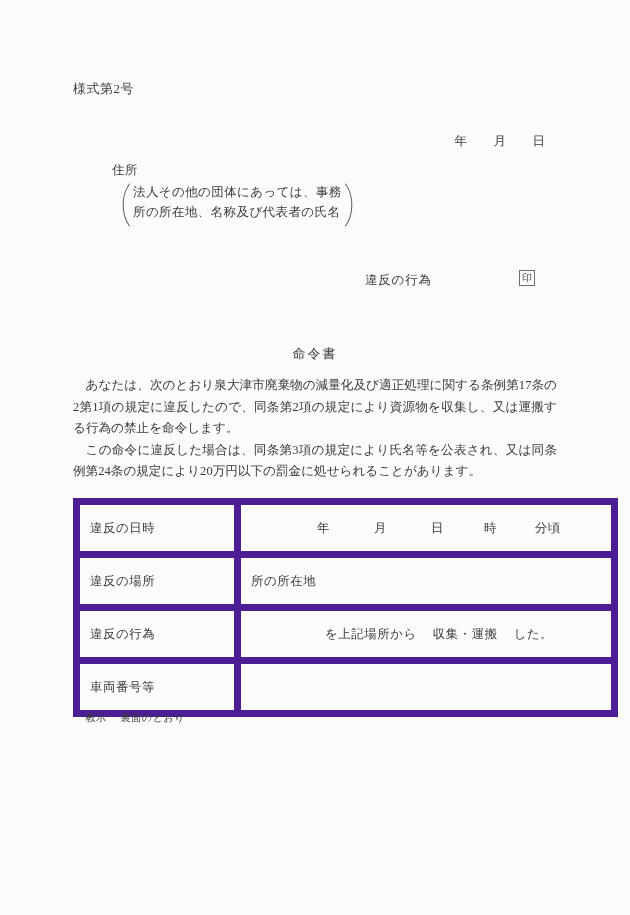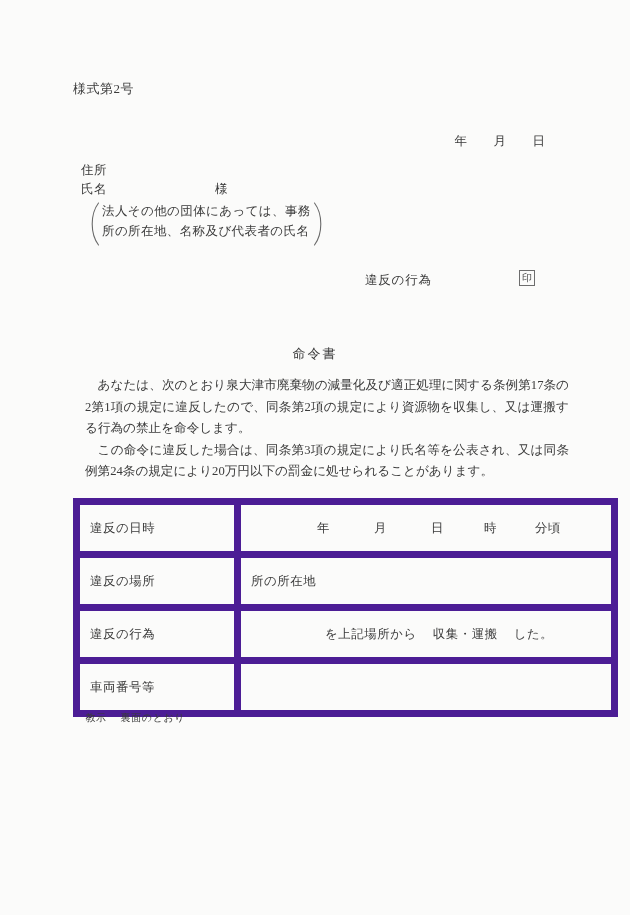--- a/index.html
+++ b/index.html
@@ -37,21 +37,21 @@
     left: 440px;
     top: 118px;
     font-size: 12.5px;
     letter-spacing: 0.5px;
   }
   .date-line .gap-a { display: inline-block; width: 26px; }
   .date-line .gap-b { display: inline-block; width: 26px; }
 
   .addr-block {
     position: absolute;
-    left: 81px;
+    left: 112px;
     top: 161px;
     font-size: 12.5px;
     line-height: 19px;
   }
   .addr-line1 { letter-spacing: 0.5px; }
   .addr-line2 { letter-spacing: 0.5px; }
   .addr-line2 .sama { display: inline-block; margin-left: 108px; }
 
   .bracket-group {
     position: relative;
@@ -109,21 +109,20 @@
 
   .body-text {
     position: absolute;
     left: 73px;
     top: 375px;
     width: 484px;
     font-size: 12.6px;
     line-height: 21.5px;
     text-align: justify;
     text-justify: inter-character;
-    margin-left: 12px;
   }
   .body-text p { margin: 0; text-indent: 1em; }
   .body-text p + p { margin-top: 0px; }
 
   
   .tbl {
     position: absolute;
     left: 73px;
     top: 498px;
     width: 484px;
@@ -165,23 +164,20 @@
 <div class="page">
 
   <div class="abs form-no">様式第2号</div>
 
   <div class="abs date-line">
     <span>年</span><span class="gap-a"></span><span>月</span><span class="gap-b"></span><span>日</span>
   </div>
 
   <div class="addr-block">
     <div class="addr-line1">住所</div>
-    <div class="addr-line2">
-      <span>氏名</span><span class="sama">様</span>
-    </div>
     <div class="bracket-group">
       <span class="bracket">
         <svg width="10" height="44" viewBox="0 0 10 44" aria-hidden="true">
           <path d="M8.5 1 C4 7, 2.2 14, 2.2 22 C2.2 30, 4 37, 8.5 43" fill="none" stroke="#6a6a6a" stroke-width="1.1" stroke-linecap="round"></path>
         </svg>
       </span>
       <span class="bracket-inner">
         <div>法人その他の団体にあっては、事務</div>
         <div>所の所在地、名称及び代表者の氏名</div>
       </span>

